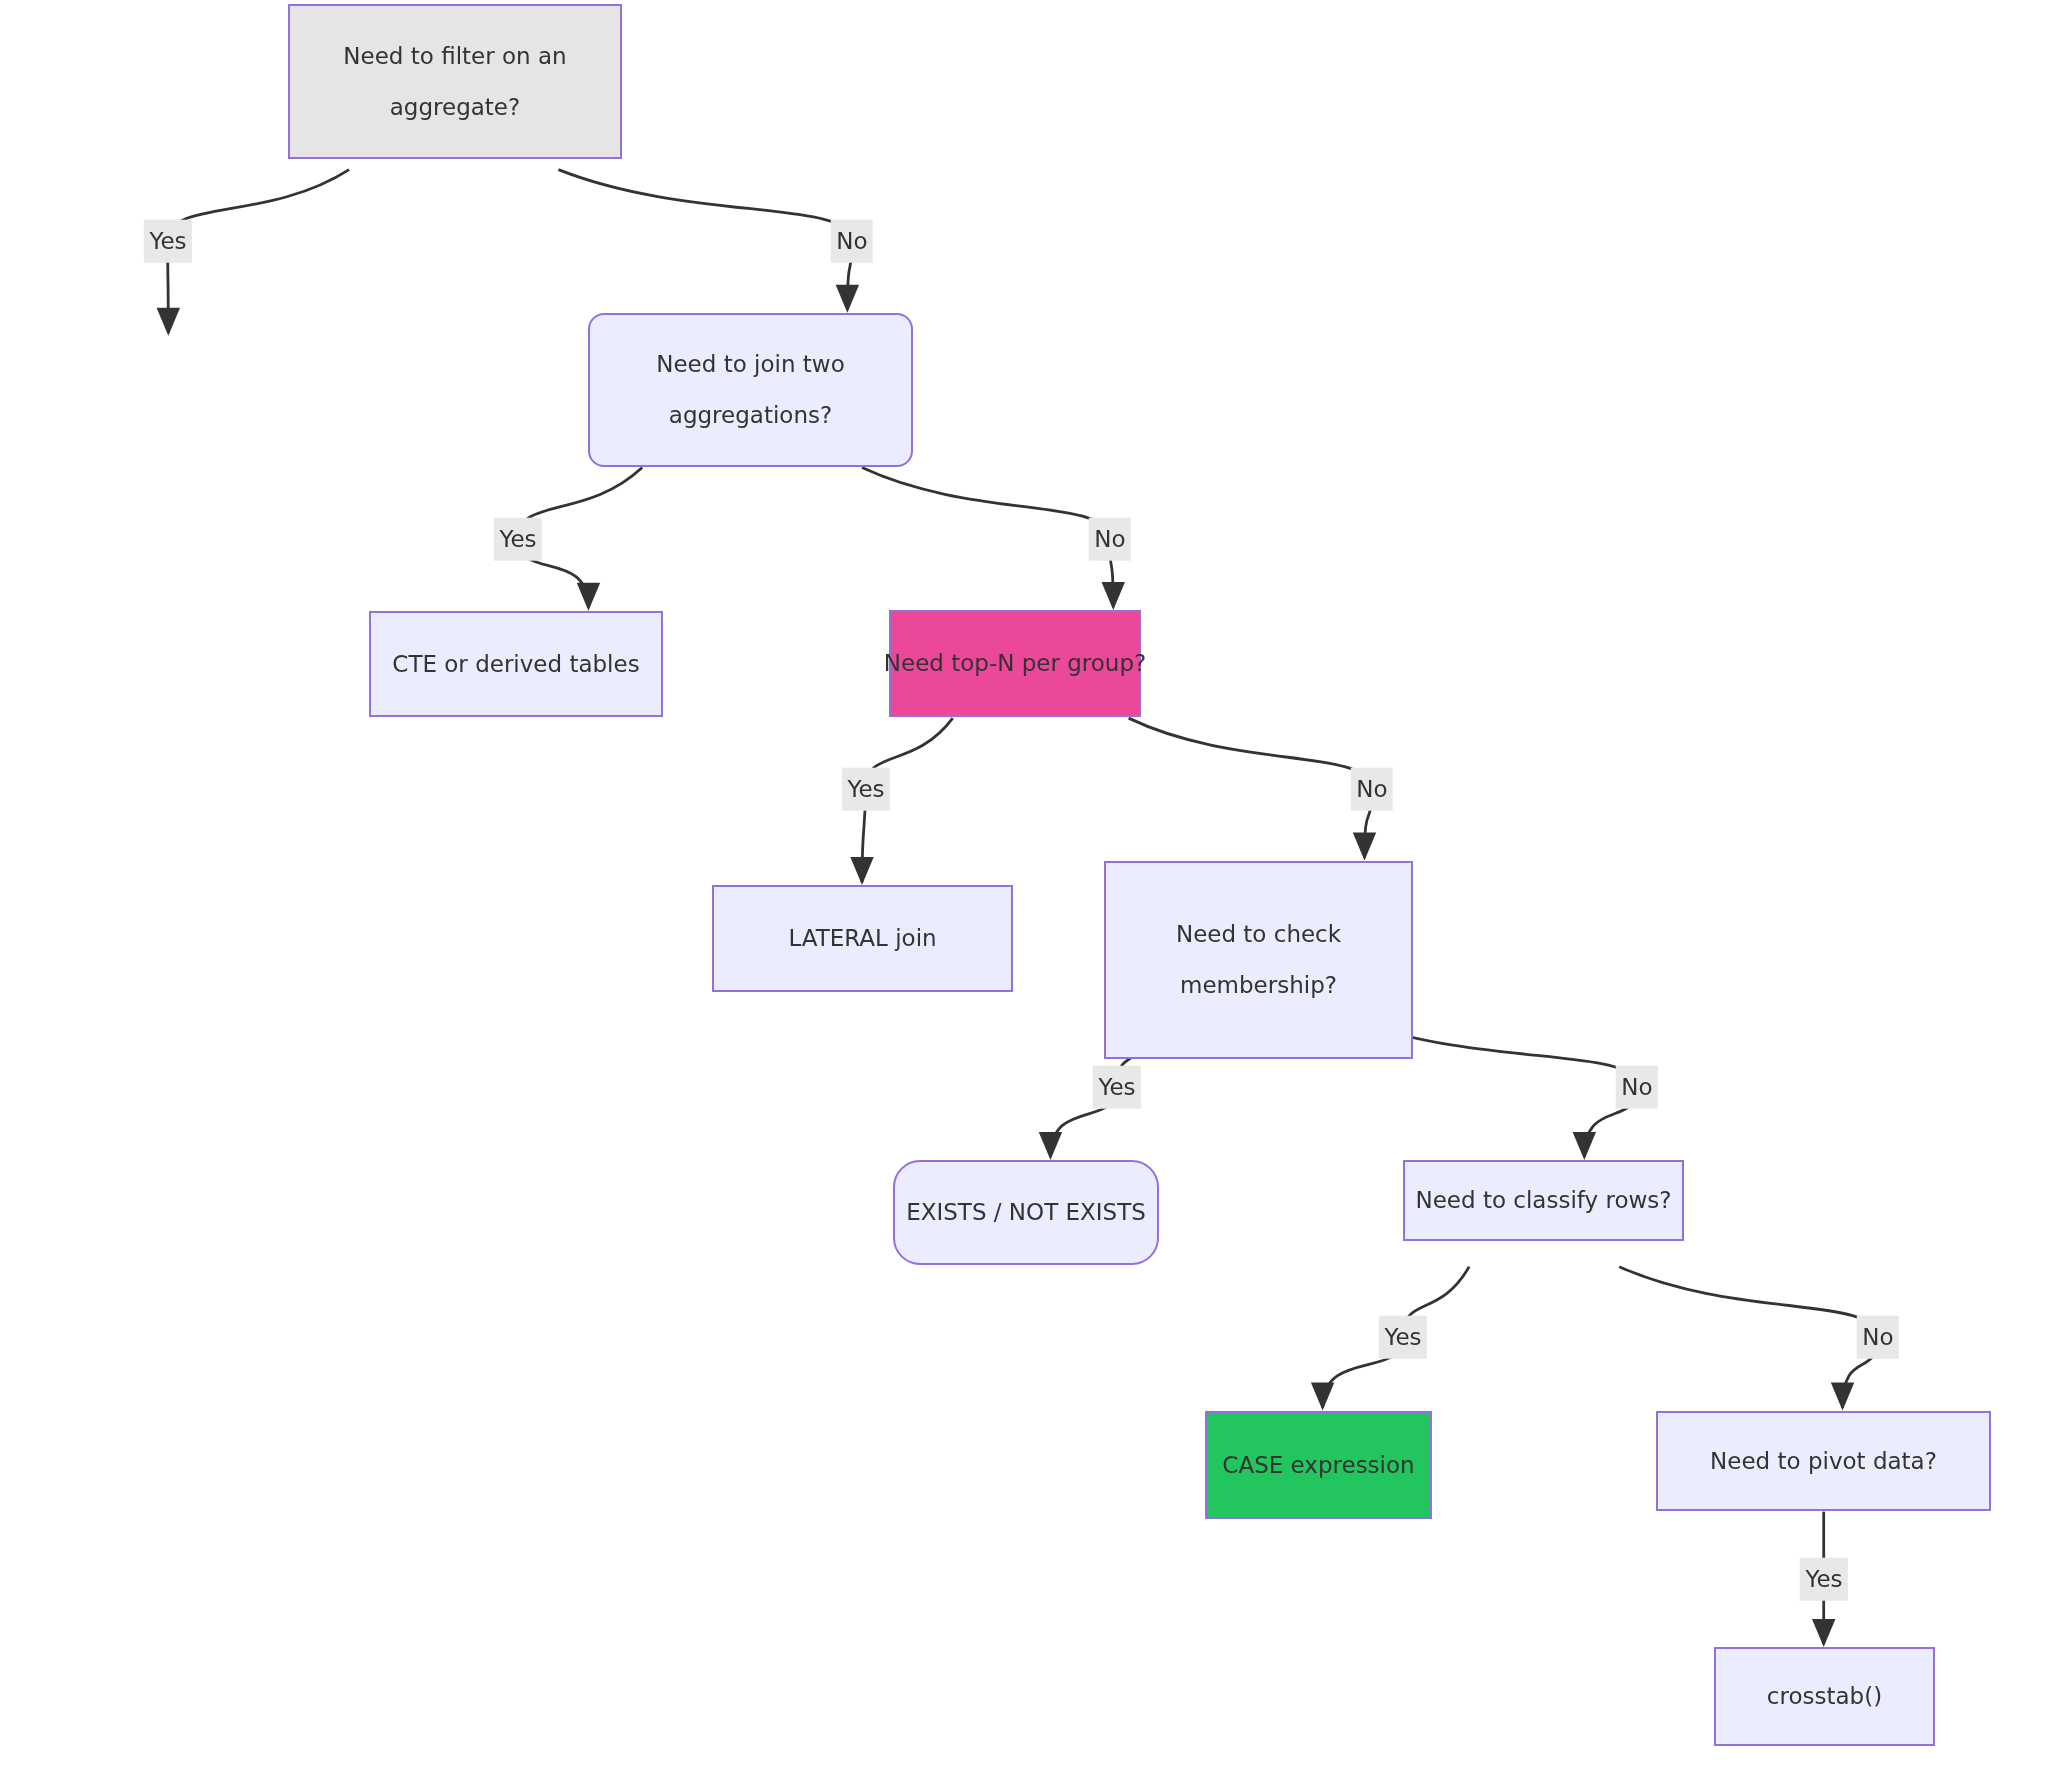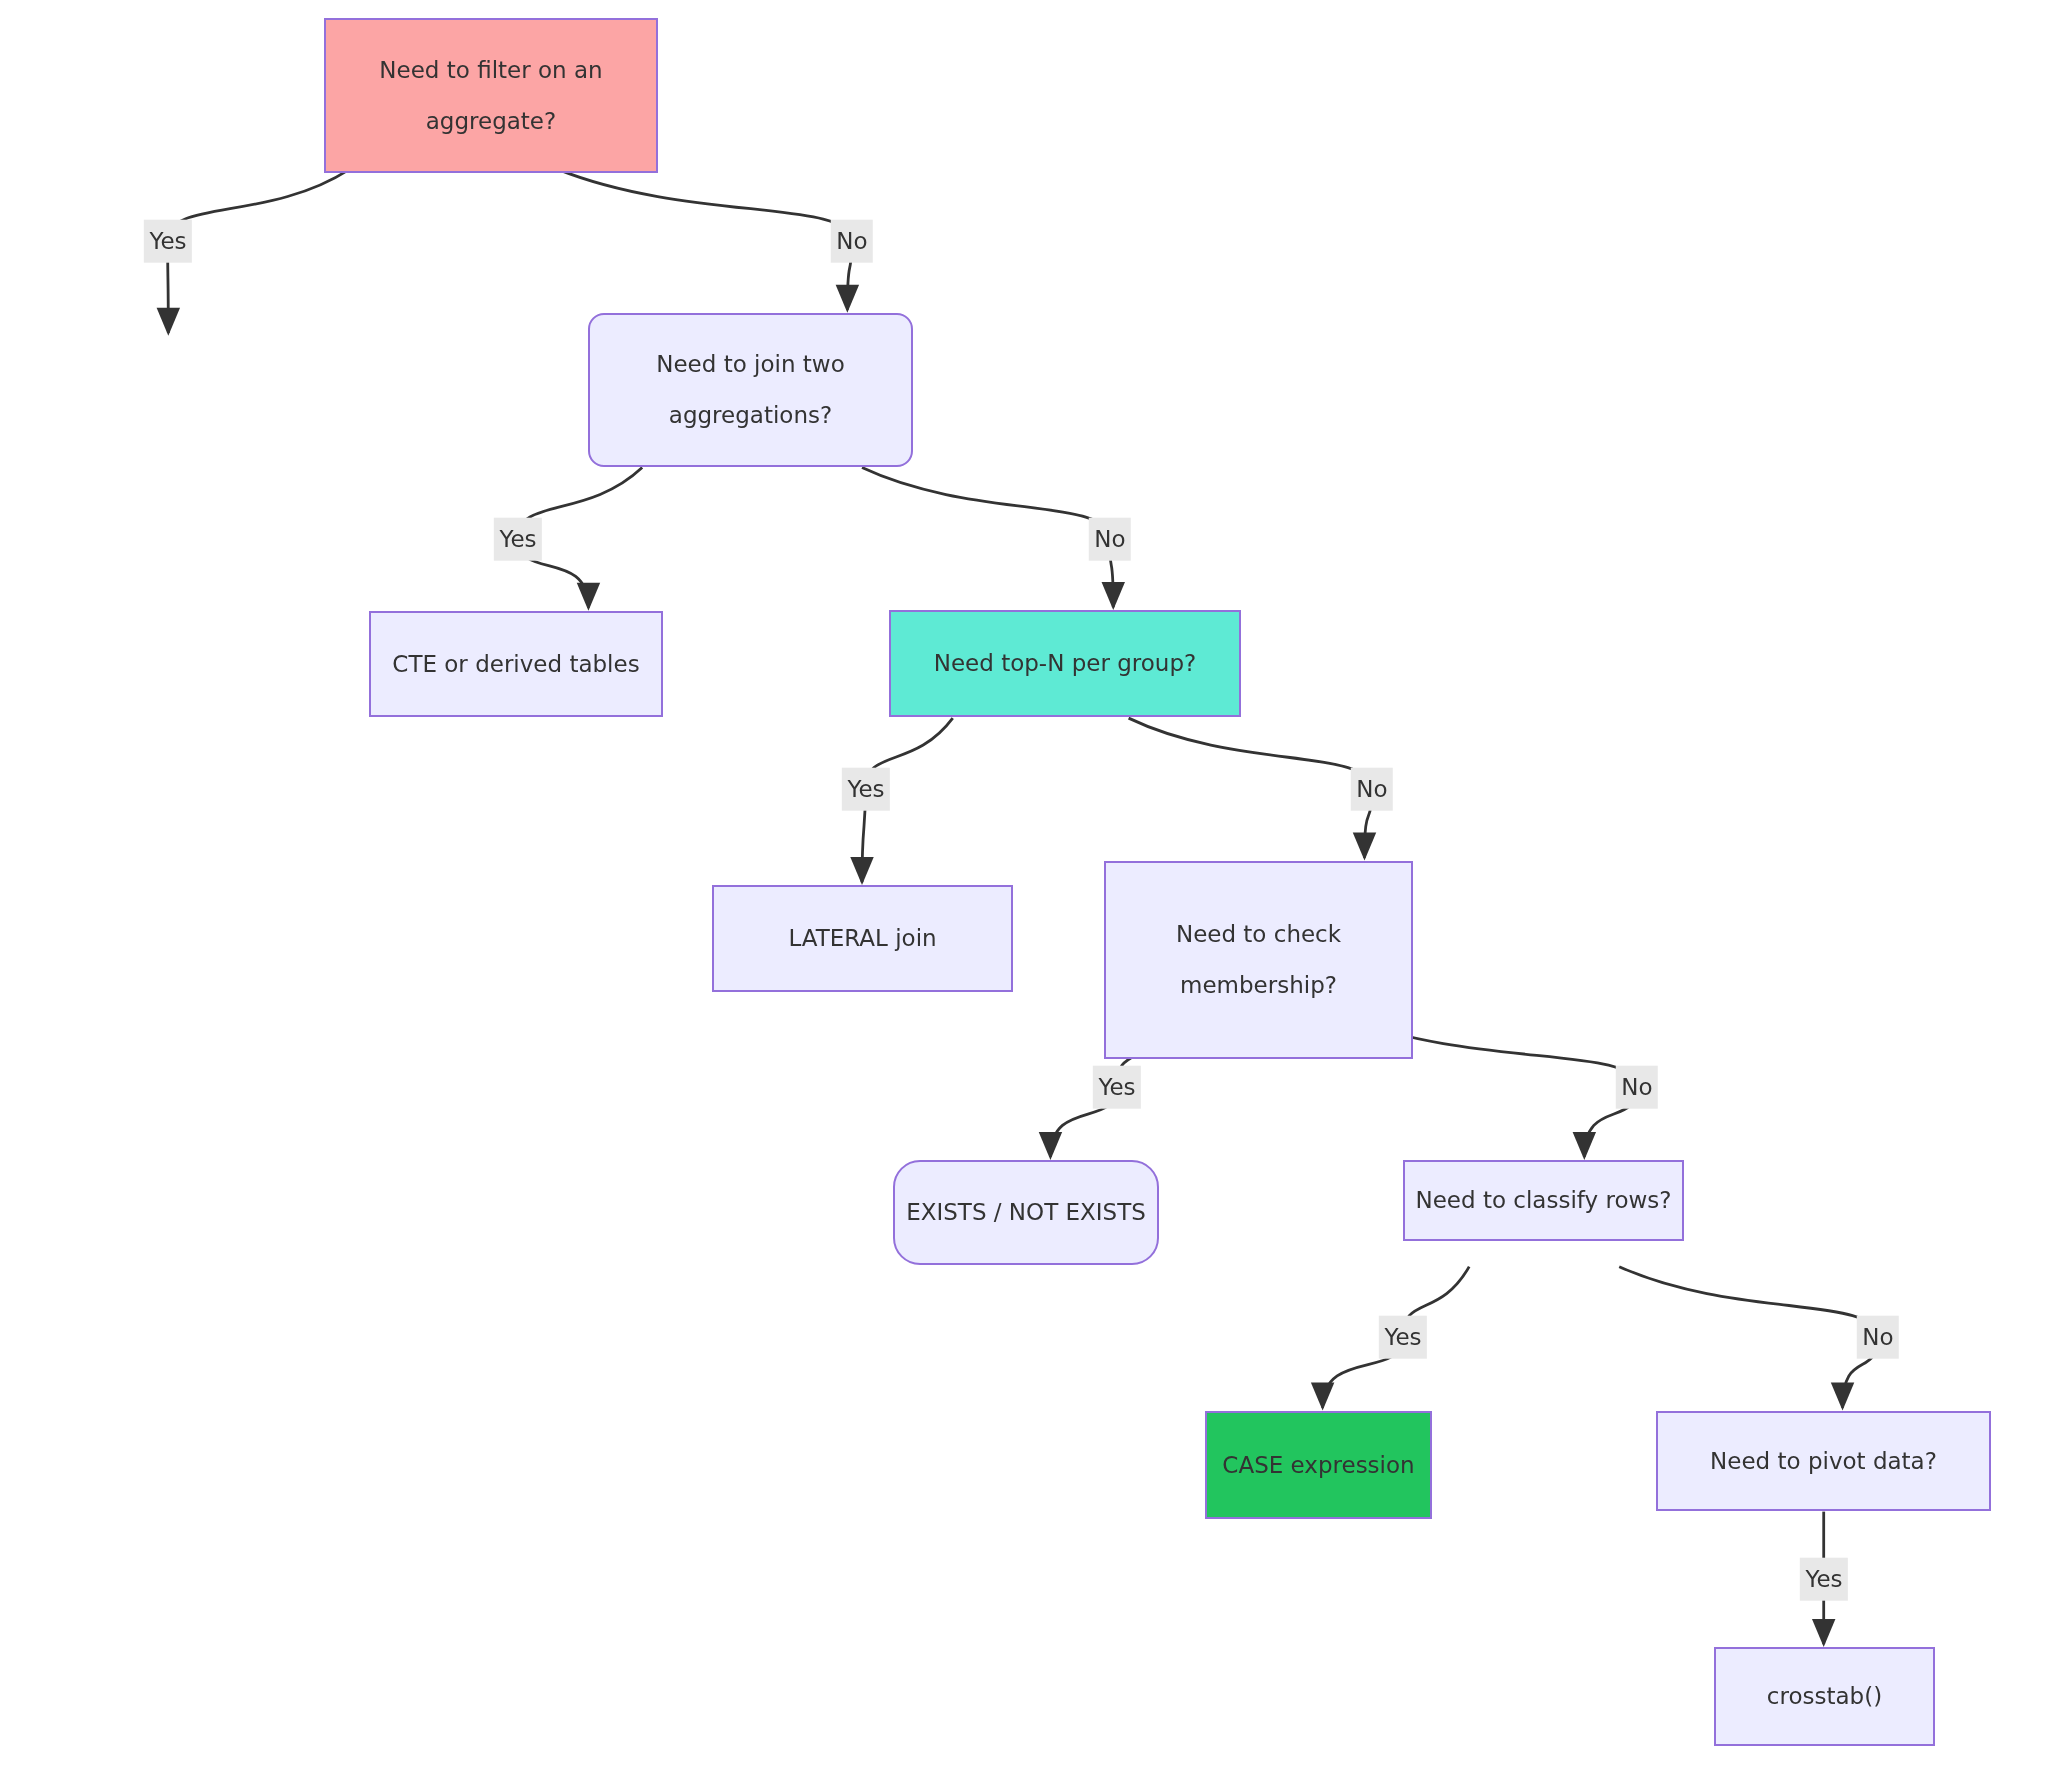--- a/index.html
+++ b/index.html
@@ -65,26 +65,26 @@
       <path d="M 1235 670 C 1394.75 745, 1590 712, 1590 772 C 1590 832, 1595 785, 1595 870" stroke="#333333" stroke-width="4" fill="none" marker-end="url(#arrowhead)"></path>
       <path d="M 1365 1029 C 1308.75 1104, 1240 1071, 1240 1131 C 1240 1191, 1235 1179, 1235 1264" stroke="#333333" stroke-width="4" fill="none" marker-end="url(#arrowhead)"></path>
       <path d="M 1617 1029 C 1773.6 1104, 1965 1071, 1965 1131 C 1965 1191, 1955 1144, 1955 1229" stroke="#333333" stroke-width="4" fill="none" marker-end="url(#arrowhead)"></path>
       <path d="M 1680 1457 C 1644 1532, 1600 1497, 1600 1557 C 1600 1617, 1505 1573, 1505 1658" stroke="#333333" stroke-width="4" fill="none" marker-end="url(#arrowhead)"></path>
       <path d="M 1925 1457 C 2114 1532, 2345 1497, 2345 1557 C 2345 1617, 2270 1573, 2270 1658" stroke="#333333" stroke-width="4" fill="none" marker-end="url(#arrowhead)"></path>
       <path d="M 2105 1815 C 2062.25 1890, 2010 1856, 2010 1916 C 2010 1976, 1895 1932, 1895 2017" stroke="#333333" stroke-width="4" fill="none" marker-end="url(#arrowhead)"></path>
       <path d="M 2320 1815 C 2486.5 1890, 2690 1856, 2690 1916 C 2690 1976, 2640 1932, 2640 2017" stroke="#333333" stroke-width="4" fill="none" marker-end="url(#arrowhead)"></path>
       <path d="M 2613 2166 C 2613 2241, 2613 2202, 2613 2262 C 2613 2322, 2613 2271, 2613 2356" stroke="#333333" stroke-width="4" fill="none" marker-end="url(#arrowhead)"></path>
     </svg>
 
-  <div class="node" style="left: 288px; top: 18px; width: 334px; height: 155px; background: #fca5a5; border-color: rgb(147, 112, 219); color: rgb(51, 51, 51); margin-left: 36px;">Need to filter on an
+  <div class="node" style="left: 288px; top: 4px; width: 334px; height: 155px; background: #e5e5e5; border-color: rgb(147, 112, 219); color: rgb(51, 51, 51);">Need to filter on an
 aggregate?</div>
   <div class="node" style="left: 588px; top: 313px; width: 325px; height: 154px; background: rgb(236, 236, 255); border-color: rgb(147, 112, 219); color: rgb(51, 51, 51); border-radius: 16px;">Need to join two
 aggregations?</div>
   <div class="node" style="left: 369px; top: 611px; width: 294px; height: 106px; background: rgb(236, 236, 255); border-color: rgb(147, 112, 219); color: rgb(51, 51, 51);">CTE or derived tables</div>
-  <div class="node" style="left: 889px; top: 610px; width: 352px; height: 107px; background: #5eead4; border-color: rgb(147, 112, 219); color: rgb(51, 51, 51); text-align: center;">Need top-N per group?</div>
+  <div class="node" style="left: 889px; top: 610px; width: 252px; height: 107px; background: #ec4899; border-color: rgb(147, 112, 219); color: rgb(51, 51, 51); text-align: center;">Need top-N per group?</div>
   <div class="node" style="left: 712px; top: 885px; width: 301px; height: 107px; background: rgb(236, 236, 255); border-color: rgb(147, 112, 219); color: rgb(51, 51, 51);">LATERAL join</div>
   <div class="node" style="left: 1104px; top: 861px; width: 309px; height: 198px; background: rgb(236, 236, 255); border-color: rgb(147, 112, 219); color: rgb(51, 51, 51);">Need to check
 membership?</div>
   <div class="node" style="left: 893px; top: 1160px; width: 266px; height: 105px; background: rgb(236, 236, 255); border-color: rgb(147, 112, 219); color: rgb(51, 51, 51); border-radius: 27px;">EXISTS / NOT EXISTS</div>
   <div class="node" style="left: 1403px; top: 1160px; width: 281px; height: 81px; background: rgb(236, 236, 255); border-color: rgb(147, 112, 219); color: rgb(51, 51, 51);">Need to classify rows?</div>
   <div class="node" style="left: 1205px; top: 1411px; width: 227px; height: 108px; background: #22c55e; border-color: rgb(147, 112, 219); color: rgb(51, 51, 51);">CASE expression</div>
   <div class="node" style="left: 1656px; top: 1411px; width: 335px; height: 100px; background: rgb(236, 236, 255); border-color: rgb(147, 112, 219); color: rgb(51, 51, 51);">Need to pivot data?</div>
   <div class="node" style="left: 1714px; top: 1647px; width: 221px; height: 99px; background: rgb(236, 236, 255); border-color: rgb(147, 112, 219); color: rgb(51, 51, 51);">crosstab()</div>
 
   <div class="edge-label" style="left: 168px; top: 241px; background: rgb(232, 232, 232); color: rgb(51, 51, 51);">Yes</div>

